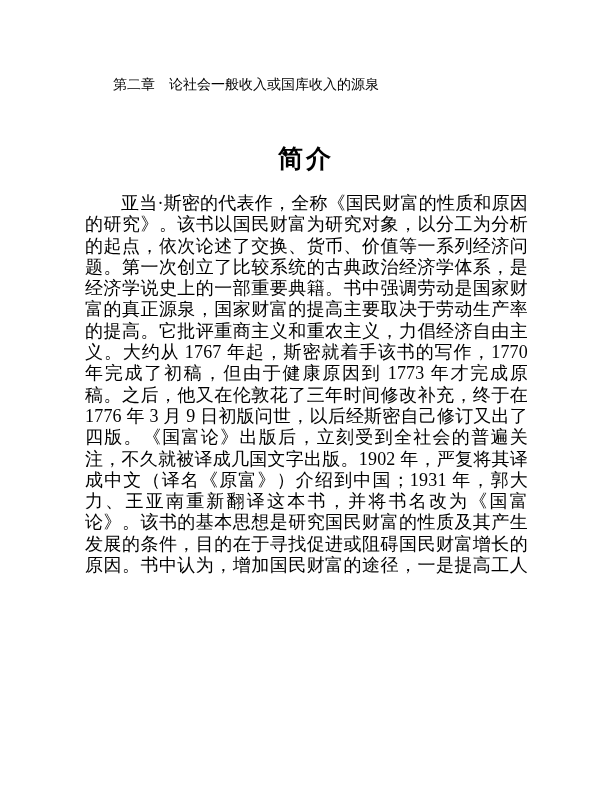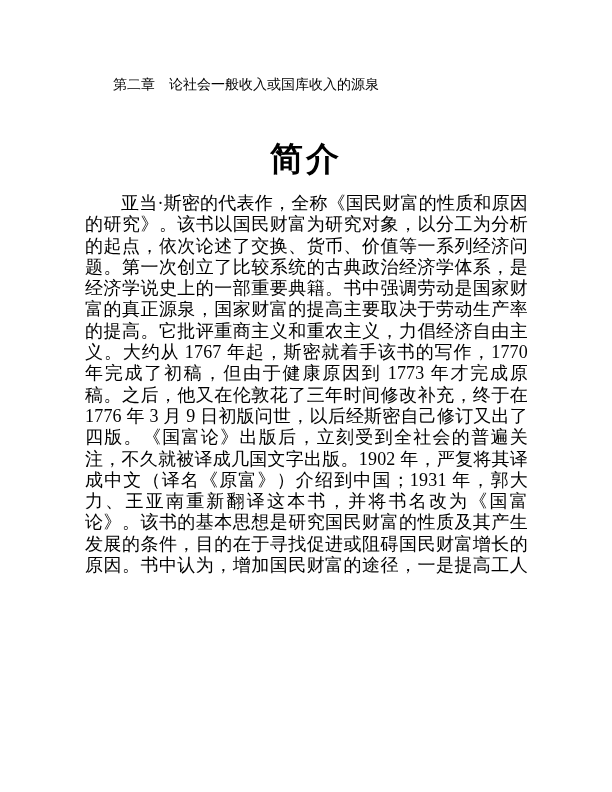--- a/index.html
+++ b/index.html
@@ -31,21 +31,21 @@
     margin-right: 14px;
   }
   .section-heading {
     position: absolute;
     top: 142px;
     left: 0;
     width: 100%;
     text-align: center;
     font-family: Liberation Serif, serif;
     font-weight: bold;
-    font-size: 33px;
+    font-size: 25px;
     line-height: 34px;
     letter-spacing: 3px;
   }
   .body-text {
     position: absolute;
     left: 85px;
     top: 193px;
     width: 443px;
     font-size: 18px;
     line-height: 21.3px;

